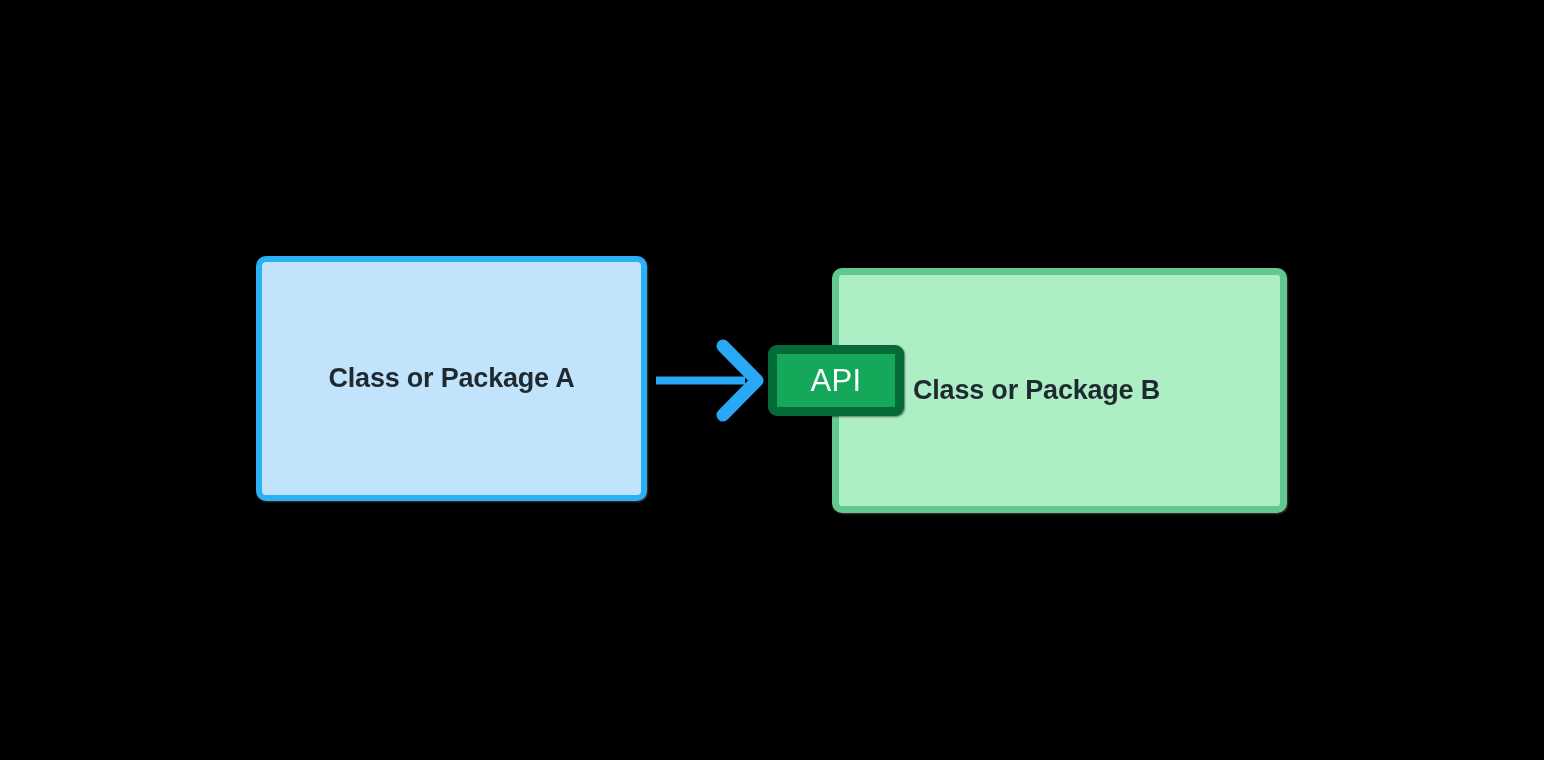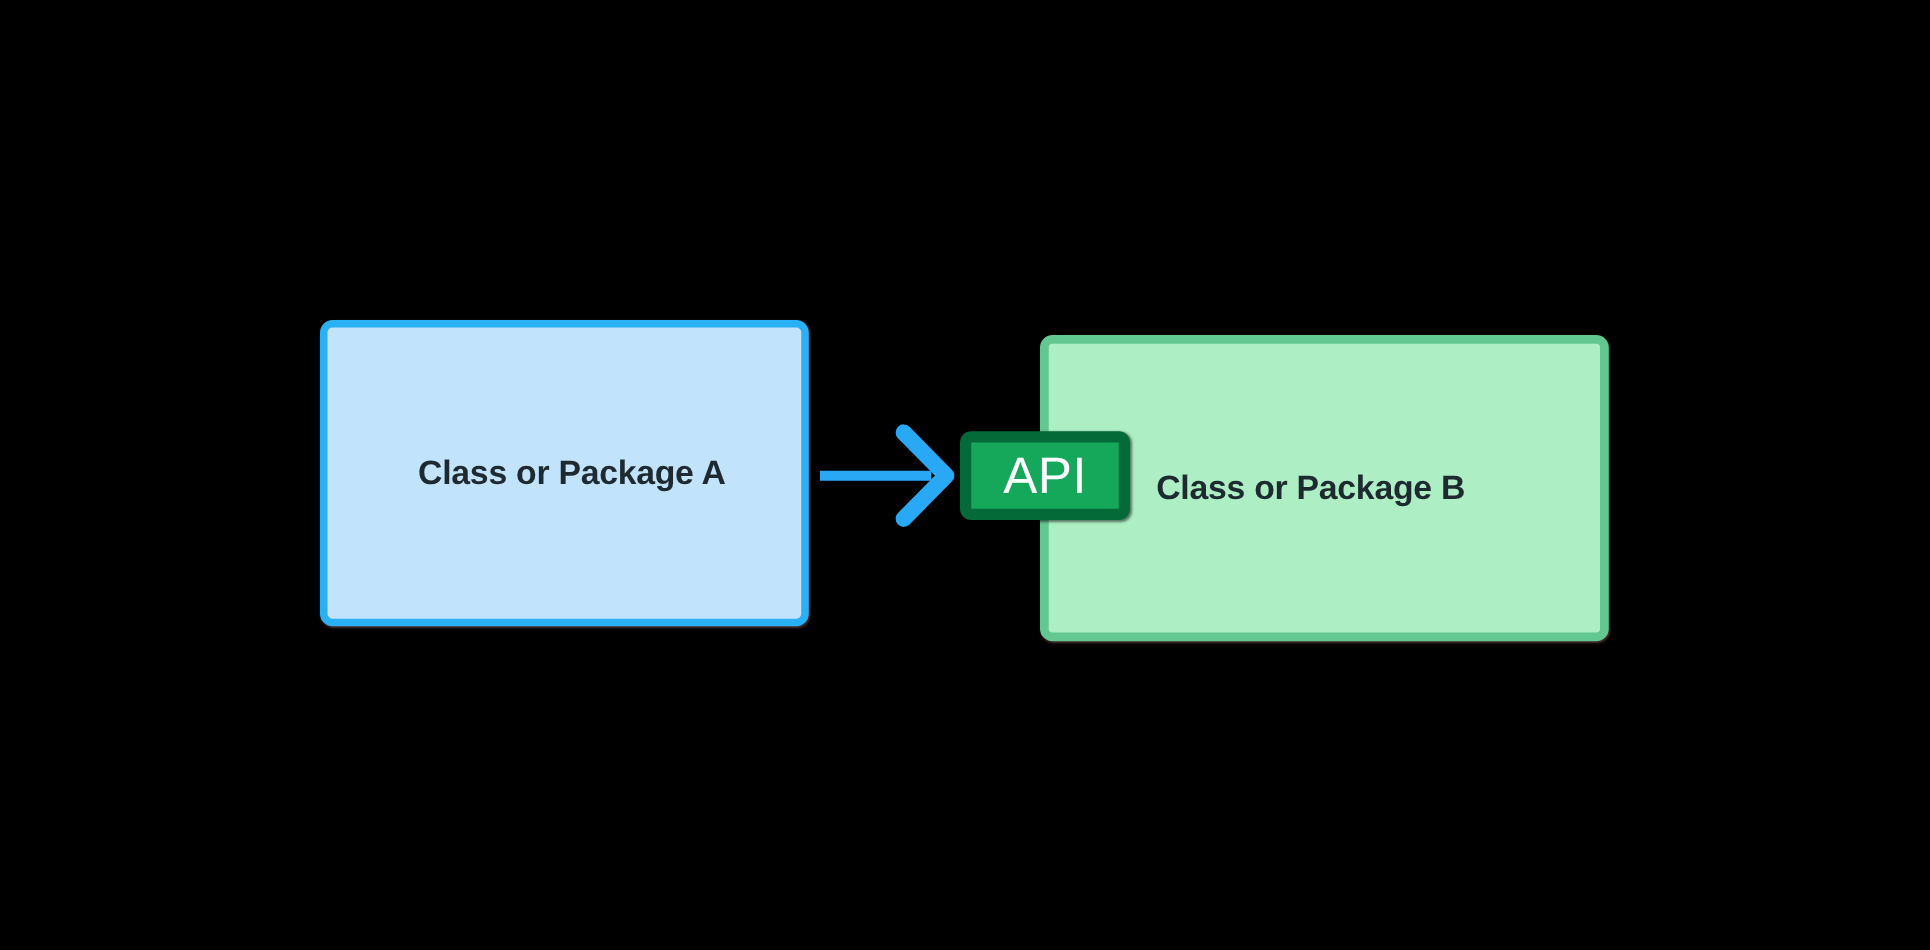--- a/index.html
+++ b/index.html
@@ -57,21 +57,20 @@
     box-shadow: 1px 1px 2px rgba(140, 90, 90, 0.55);
   }
 
   .node-label {
     font-size: 27px;
     font-weight: bold;
     color: #1E2A30;
     letter-spacing: -0.2px;
     white-space: nowrap;
     line-height: 1;
-    margin-left: 12px;
   }
 
   
   #arrow {
     position: absolute;
     left: 650px;
     top: 335px;
     width: 120px;
     height: 92px;
     pointer-events: none;
@@ -88,21 +87,21 @@
     background: #15A75A;
     border: 9px solid #046A38;
     border-radius: 9px;
     display: flex;
     align-items: center;
     justify-content: center;
     box-shadow: 1px 1px 2px rgba(0, 0, 0, 0.5);
   }
 
   #api-badge .badge-label {
-    font-size: 41px;
+    font-size: 31px;
     font-weight: normal;
     color: #FFFFFF;
     line-height: 1;
     letter-spacing: 0.3px;
     white-space: nowrap;
   }
 </style>
 </head>
 <body>
 

